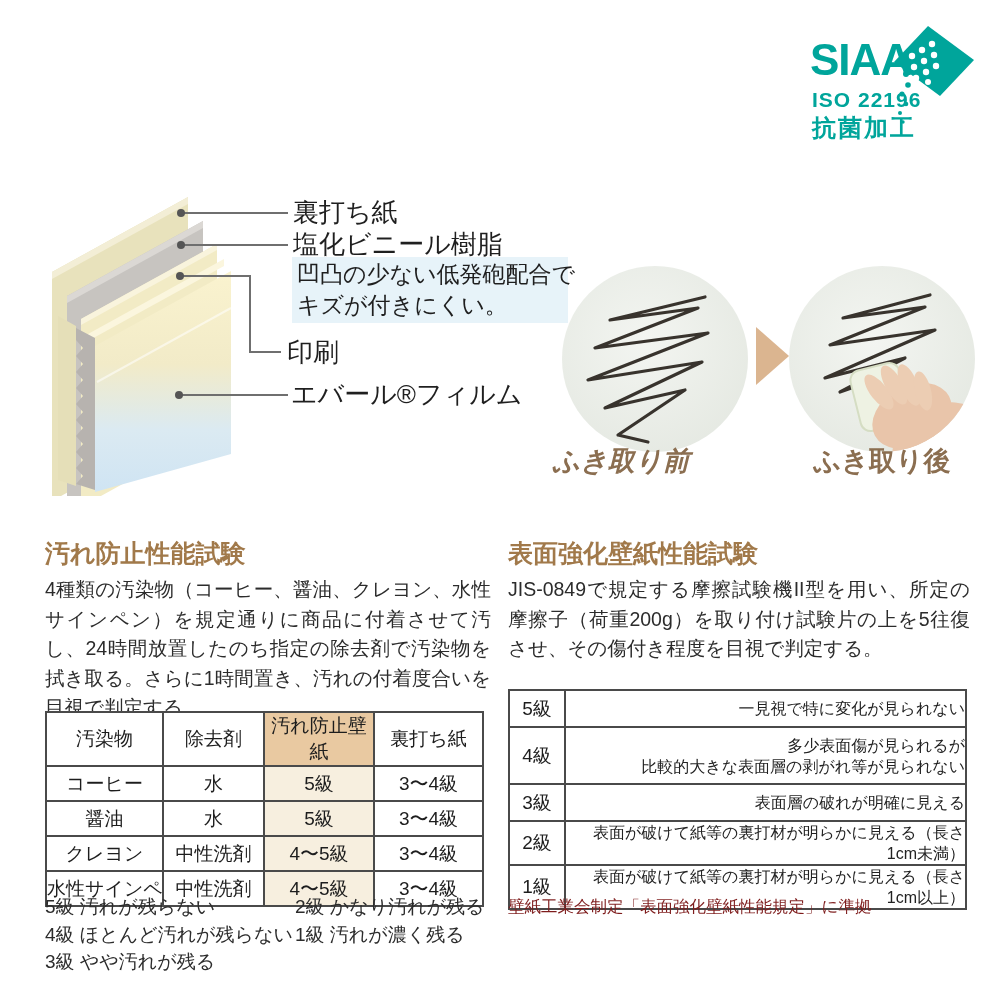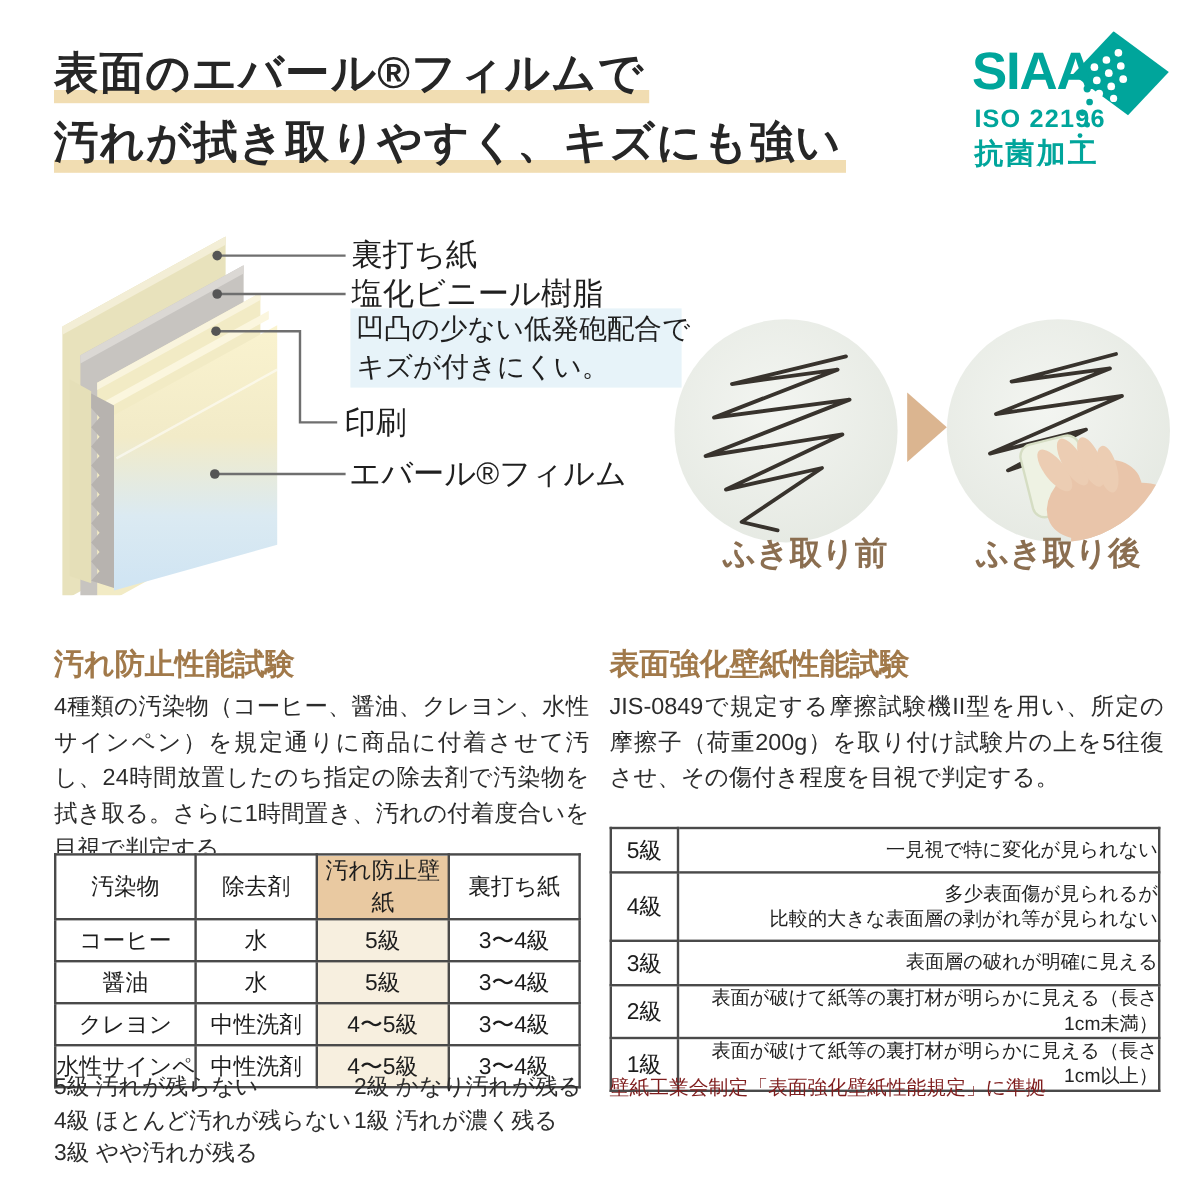--- a/index.html
+++ b/index.html
@@ -40,21 +40,21 @@
 
   
   .circle-svg { position:absolute; }
   .circle-before { left:560px; top:264px; }
   .circle-after  { left:787px; top:264px; }
   .wipe-arrow {
     position:absolute; left:756px; top:327px; width:0; height:0;
     border-left:33px solid #dbb590; border-top:29px solid transparent; border-bottom:29px solid transparent;
   }
   .wipe-label { position:absolute; width:190px; text-align:center; font-size:27px; font-weight:700; color:#8b6e50; }
-  .wipe-label.before { left:576px; top:443px; }
+  .wipe-label.before { left:526px; top:443px;font-style:italic; }
   .wipe-label.after  { left:787px; top:443px; }
 
   
   .sec-heading { position:absolute; font-size:25px; font-weight:700; color:#a1794a; white-space:nowrap; }
   .h-left  { left:45px;  top:537px; }
   .h-right { left:508px; top:537px; }
   .sec-para { position:absolute; font-size:19.5px; line-height:29.5px; color:#2c2c2c; text-align:justify; }
   .p-left  { left:45px;  top:575px; width:446px; }
   .p-right { left:508px; top:575px; width:462px; }
 
@@ -79,24 +79,20 @@
   .legend { position:absolute; top:893px; font-size:19px; line-height:27.5px; color:#2c2c2c; white-space:nowrap; }
   .legend-a { left:45px; }
   .legend-b { left:295px; }
   .surface-footnote { position:absolute; left:508px; top:896px; font-size:16.5px; color:#7f1d1d; white-space:nowrap; }
 </style>
 </head>
 <body>
 
 <div class="page">
 
-  <div class="title-block">
-    <span class="title-line">表面のエバール®フィルムで</span>
-    <span class="title-line line2">汚れが拭き取りやすく、キズにも強い</span>
-  </div>
 
   <div class="siaa">
     <svg class="siaa-diamond" width="93" height="115" viewBox="0 0 93 115">
       <polygon points="46,0 92,34 58,70 12,36" fill="#00a59b"></polygon>
       <g fill="#ffffff">
         <circle cx="30" cy="30" r="3.2"></circle>
           <circle cx="40" cy="24" r="3.2"></circle>
           <circle cx="50" cy="18" r="3.2"></circle>
         <circle cx="32" cy="41" r="3.2"></circle>
           <circle cx="42" cy="35" r="3.2"></circle>

